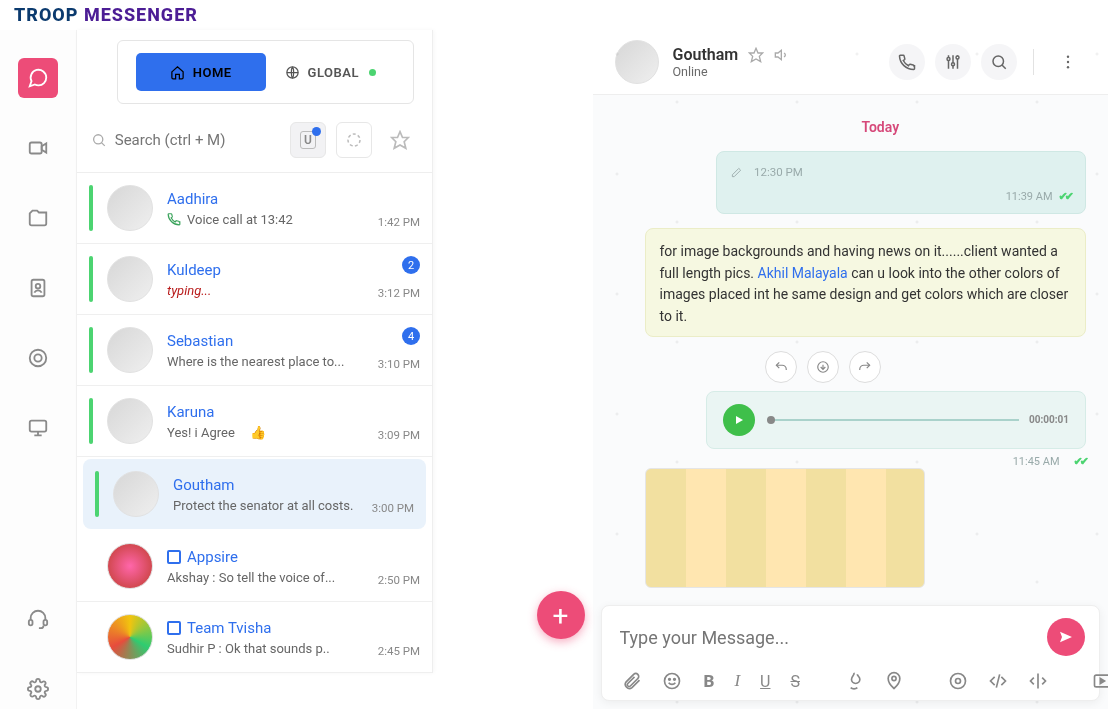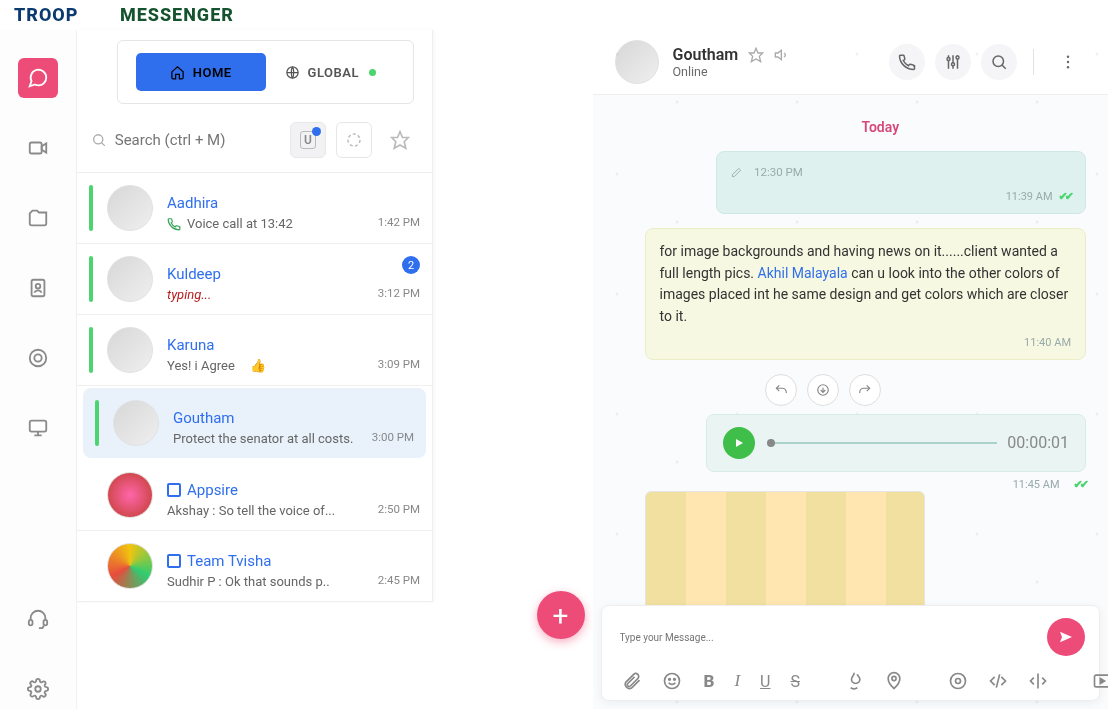--- a/index.html
+++ b/index.html
@@ -1,39 +1,39 @@
 <!DOCTYPE html>
 <html><head>
 <meta charset="utf-8">
 <style>
 * { margin:0; padding:0; box-sizing:border-box; font-family:-apple-system,BlinkMacSystemFont,'Segoe UI',Roboto,sans-serif; }
 body { width:1108px; height:709px; background:#fff; overflow:hidden; color:#333; }
 .app { display:flex; height:100%; flex-direction:column; }
 .logo-bar { height:30px; padding:4px 14px; }
 .logo { font-weight:800; font-size:18px; letter-spacing:1px; }
 .logo .t1 { color:#0b3a6e; }
-.logo .t2 { color:#14532d;margin-left:36px; }
+.logo .t2 { color:#4c1d95; }
 .main { display:flex; flex:1; min-height:0; }
 .siderail { width:77px; background:#fdfdfd; display:flex; flex-direction:column; align-items:center; padding-top:28px; gap:30px; border-right:1px solid #f2f2f2; }
 .rail-icon { width:40px; height:40px; display:flex; align-items:center; justify-content:center; border-radius:6px; color:#8a8a8a; cursor:pointer; }
 .rail-icon.active { background:#ed4c78; color:#fff; }
 .rail-spacer { flex:1; }
 .convlist { width:356px; display:flex; flex-direction:column; border-right:1px solid #eee; background:#fff; box-shadow:1px 0 4px rgba(0,0,0,.04); }
 .tabs { display:flex; padding:12px 18px 12px 18px; gap:0; border:1px solid #e5e5e5; border-radius:6px; margin:10px 18px 10px 40px; }
 .tab { flex:1; display:flex; align-items:center; justify-content:center; gap:8px; height:38px; font-weight:600; font-size:13px; letter-spacing:.5px; cursor:pointer; border-radius:5px; color:#555; }
 .tab.active { background:#2f6fed; color:#000000; }
 .tab .dot { width:7px; height:7px; border-radius:50%; background:#4cd471; margin-left:2px; }
 .searchrow { display:flex; align-items:center; gap:10px; padding:8px 14px 14px 14px; border-bottom:1px solid #eee; }
 .search { flex:1; display:flex; align-items:flex-end; gap:8px; color:#aaa; }
 .searchinput { border:none; outline:none; font-size:15px; color:#777; width:100%; }
 .iconchip { width:36px; height:36px; border:1px solid #e7e7e7; border-radius:6px; display:flex; align-items:center; justify-content:center; color:#999; position:relative; background:#fff; }
 .iconchip.filled { background:#f2f2f4; }
 .iconchip .bluedot { position:absolute; top:4px; right:4px; width:9px; height:9px; border-radius:50%; background:#2f6fed; }
 .list { flex:1; overflow-y:auto; }
-.item { display:flex; align-items:flex-end; gap:14px; padding:12px 12px 12px 10px; border-bottom:1px solid #efefef; position:relative; cursor:pointer; }
+.item { display:flex; align-items:center; gap:14px; padding:12px 12px 12px 10px; border-bottom:1px solid #efefef; position:relative; cursor:pointer; }
 .item .bar { width:4px; align-self:stretch; border-radius:2px; margin-left:2px; }
 .bar.green { background:#4cd471; }
 .avatar { width:46px; height:46px; border-radius:50%; background:linear-gradient(135deg,#d7d7d7,#efefef); flex-shrink:0; border:1px solid #e1e1e1; }
 .itembody { flex:1; min-width:0; }
 .name { font-size:15px; color:#2f6fed; margin-bottom:4px; display:flex; align-items:center; gap:6px;}
 .name .groupicon { width:14px; height:14px; border:2px solid #2f6fed; border-radius:2px; display:inline-block; }
 .sub { font-size:13px; color:#666; white-space:nowrap; overflow:hidden; text-overflow:ellipsis; display:flex; align-items:center; gap:6px;}
 .sub.typing { color:#b91c1c; font-style:italic; }
 .time { font-size:11.5px; color:#888; position:absolute; right:12px; bottom:14px; }
 .badge { position:absolute; right:12px; top:12px; width:18px; height:18px; border-radius:50%; background:#2f6fed; color:#fff; font-size:11px; display:flex; align-items:center; justify-content:center; }
@@ -56,26 +56,26 @@
 .sent { background:#dff1ef; margin-left:auto; border:1px solid #cfe8e4;}
 .recv { background:#f6f8e1; border:1px solid #ebedc7; margin-left:30px;}
 .mention { color:#2f6fed; }
 .navcircles { display:flex; gap:10px; margin:12px 0 8px 150px;}
 .navcircle { width:32px; height:32px; border:1px solid #ddd; border-radius:50%; display:flex; align-items:center; justify-content:center; color:#888; background:#fff;}
 .voice { background:#eaf5f3; border:1px solid #d6ece7; display:flex; align-items:center; gap:12px; padding:12px 16px; border-radius:8px; margin-left:auto; max-width:380px;}
 .playbtn { width:32px; height:32px; border-radius:50%; background:#3fbf4a; display:flex; align-items:center; justify-content:center; color:#fff; cursor:pointer; }
 .voiceline { flex:1; display:flex; align-items:center; gap:10px; }
 .voicetrack { flex:1; height:2px; background:#aad2cb; position:relative;}
 .voicetrack::before { content:''; width:8px; height:8px; border-radius:50%; background:#888; position:absolute; left:0; top:-3px;}
-.voicedur { font-size:16px; color:#888; font-weight:400;}
+.voicedur { font-size:10px; color:#888; font-weight:700;}
 .voicemeta { display:flex; justify-content:flex-end; gap:14px; font-size:11px; color:#9aa; margin-top:6px; margin-left:auto; max-width:380px;}
 .attachment { width:280px; height:120px; border-radius:6px; background:repeating-linear-gradient(90deg,#f2e0a0 0 40px,#ffe6b0 40px 80px); margin-left:30px; border:1px solid #e5e5e5;}
 .composer { position:absolute; left:8px; right:8px; bottom:8px; background:#fff; border-radius:8px; padding:12px 14px 8px 14px; box-shadow:0 2px 10px rgba(0,0,0,.06); border:1px solid #eee;}
 .comp-top { display:flex; align-items:center; gap:10px;}
-.comp-input { flex:1; border:none; outline:none; font-size:10px; padding:8px 4px;}
+.comp-input { flex:1; border:none; outline:none; font-size:18px; padding:8px 4px;}
 .sendbtn { width:38px; height:38px; border-radius:50%; background:#ed4c78; display:flex; align-items:center; justify-content:center; color:#fff; cursor:pointer; }
 .comp-tools { display:flex; align-items:center; gap:22px; margin-top:14px; color:#888; padding:0 6px;}
 .comp-tools .group { display:flex; align-items:center; gap:20px;}
 .comp-tools .spacer { flex:1; }
 .comp-tools .sep { width:1px; height:22px; background:#e3e3e3; }
 svg { display:block; }
 .tick { color:#4cd471; font-weight:700; letter-spacing:-3px;}
 .bgpattern { position:absolute; inset:0; opacity:.05; pointer-events:none; background:
   radial-gradient(circle at 20% 20%, #000 1px, transparent 2px),
   radial-gradient(circle at 70% 60%, #000 1px, transparent 2px);
@@ -207,20 +207,30 @@
           <div class="bar green"></div>
           <div class="avatar"></div>
           <div class="itembody">
             <div class="name">Kuldeep</div>
             <div class="sub typing">typing...</div>
           </div>
           <div class="badge">2</div>
           <div class="time">3:12 PM</div>
         </div>
 
+        <div class="item">
+          <div class="bar green"></div>
+          <div class="avatar"></div>
+          <div class="itembody">
+            <div class="name">Sebastian</div>
+            <div class="sub">Where is the nearest place to...</div>
+          </div>
+          <div class="badge">4</div>
+          <div class="time">3:10 PM</div>
+        </div>
 
         <div class="item">
           <div class="bar green"></div>
           <div class="avatar"></div>
           <div class="itembody">
             <div class="name">Karuna</div>
             <div class="sub"><span>Yes! i Agree</span>&nbsp; <span>👍</span></div>
           </div>
           <div class="time">3:09 PM</div>
         </div>
@@ -325,23 +335,20 @@
             <span>12:30 PM</span>
           </div>
           <div class="meta">
               <span>11:39 AM</span>
               <span class="tick">✔✔</span>
             </div>
         </div>
 
         <div class="bubble recv">
           <span><span>for image backgrounds and having news on it......client wanted a full length pics. </span><span class="mention">Akhil Malayala</span><span> can u look into the other colors of images placed int he same design and get colors which are closer to it.</span></span>
-          <div class="meta">
-              <span>11:40 AM</span>
-            </div>
         </div>
 
         <div class="navcircles">
           <div class="navcircle">
               <svg width="14" height="14" viewBox="0 0 24 24" fill="none" stroke="currentColor" stroke-width="2">
                 <path d="M9 14l-5-5 5-5"></path>
                 <path d="M4 9h10a7 7 0 0 1 7 7v1"></path>
               </svg>
             </div>
           <div class="navcircle">

